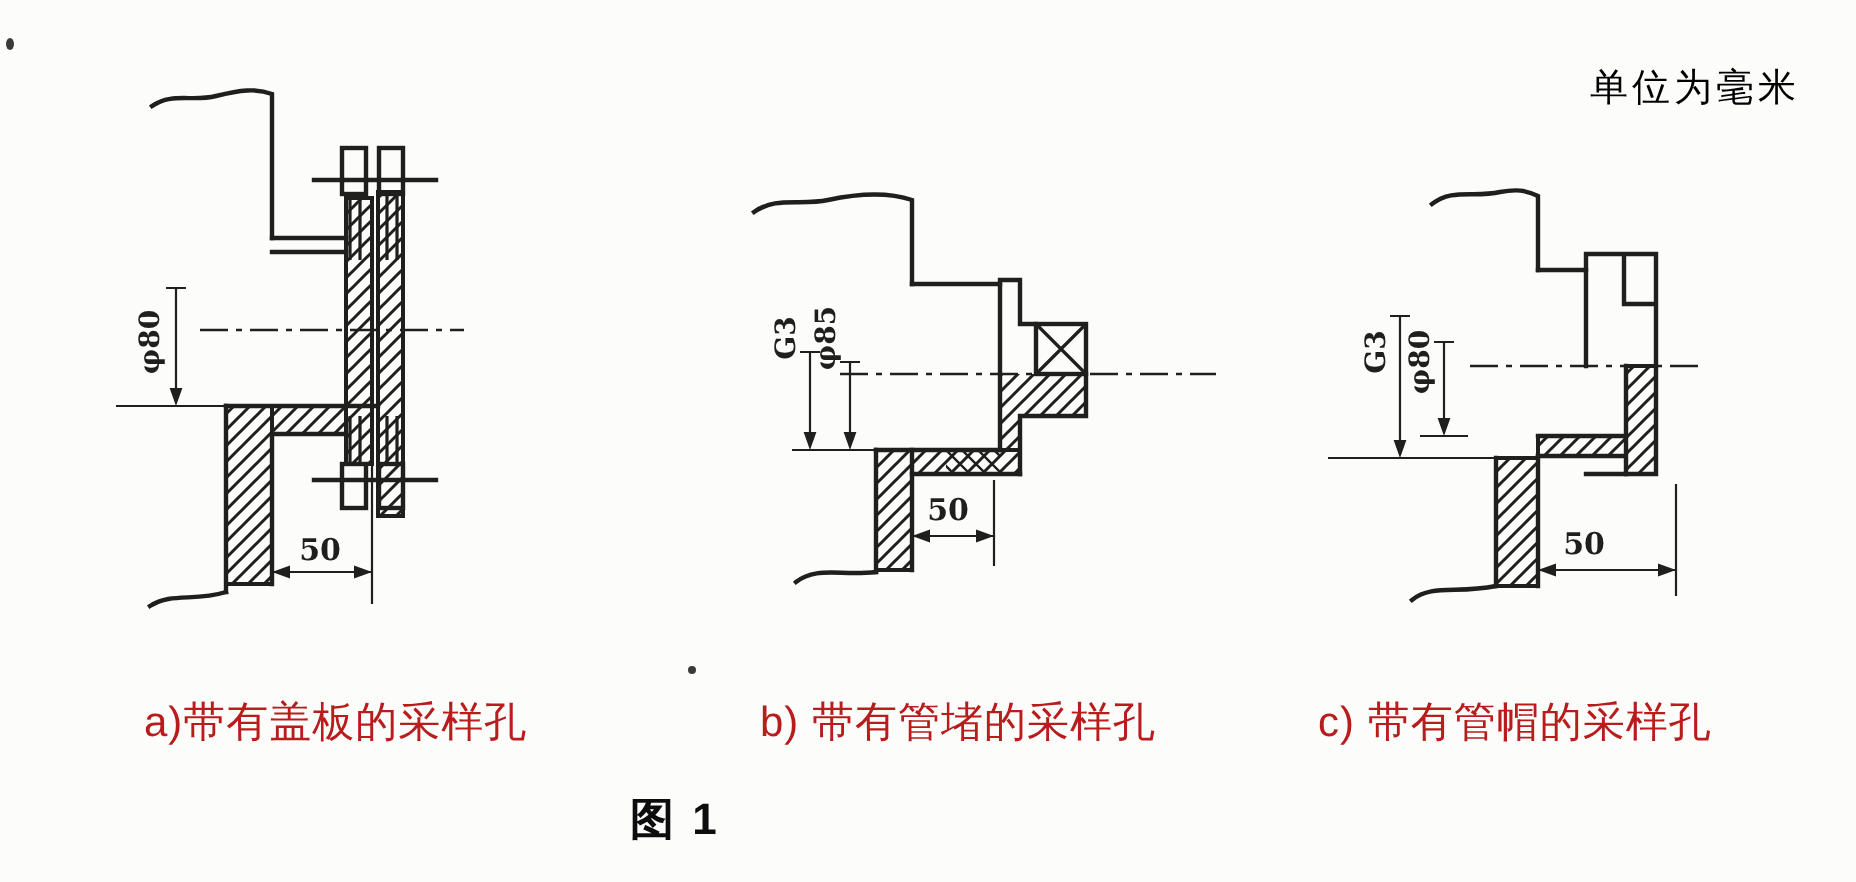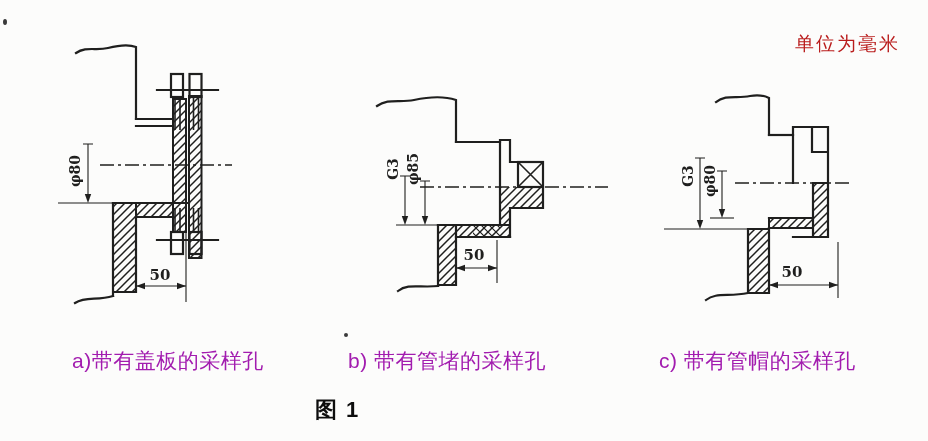--- a/index.html
+++ b/index.html
@@ -16,29 +16,29 @@
   .o{stroke:#1f1f1e;stroke-width:2.2;fill:none;}
   .cl{stroke:#1f1f1e;stroke-width:1.3;fill:none;stroke-dasharray:14 4 3 4;}
   .hr{fill:url(#hatch);stroke:#1f1f1e;stroke-width:2;}
   .hp{fill:url(#hatch);stroke:none;}
   .hx{fill:url(#hatch2);stroke:none;}
   .ar{fill:#1f1f1e;stroke:none;}
   .dim-label{font:600 14px "DejaVu Serif", serif;fill:#1f1f1e;}
   .dim-label.big{font-size:15px;}
   .unit-note{
     position:absolute;top:31px;right:28px;
-    font:19px "Liberation Serif", serif;letter-spacing:2px;color:#b91c1c;
+    font:19px "Liberation Serif", serif;letter-spacing:2px;color:#000000;
   }
   .caption{
     position:absolute;top:347px;
-    font:21px "Liberation Sans", sans-serif;letter-spacing:0.5px;color:#a21caf;
+    font:21px "Liberation Sans", sans-serif;letter-spacing:0.5px;color:#b91c1c;
     white-space:nowrap;
   }
   .caption-a{left:72px;}
-  .caption-b{left:348px;}
+  .caption-b{left:380px;}
   .caption-c{left:659px;text-align:right;}
   .fig-title{
     position:absolute;left:315px;top:395px;
     display:flex;align-items:baseline;gap:14px;
     font:bold 22px "Liberation Sans", sans-serif;letter-spacing:1.5px;color:#0d0d0d;
     white-space:nowrap;
     text-align:center;
   }
   .speck{position:absolute;background:#3a3a3a;border-radius:50%;}
   .speck-corner{left:3px;top:19px;width:4px;height:6px;}

